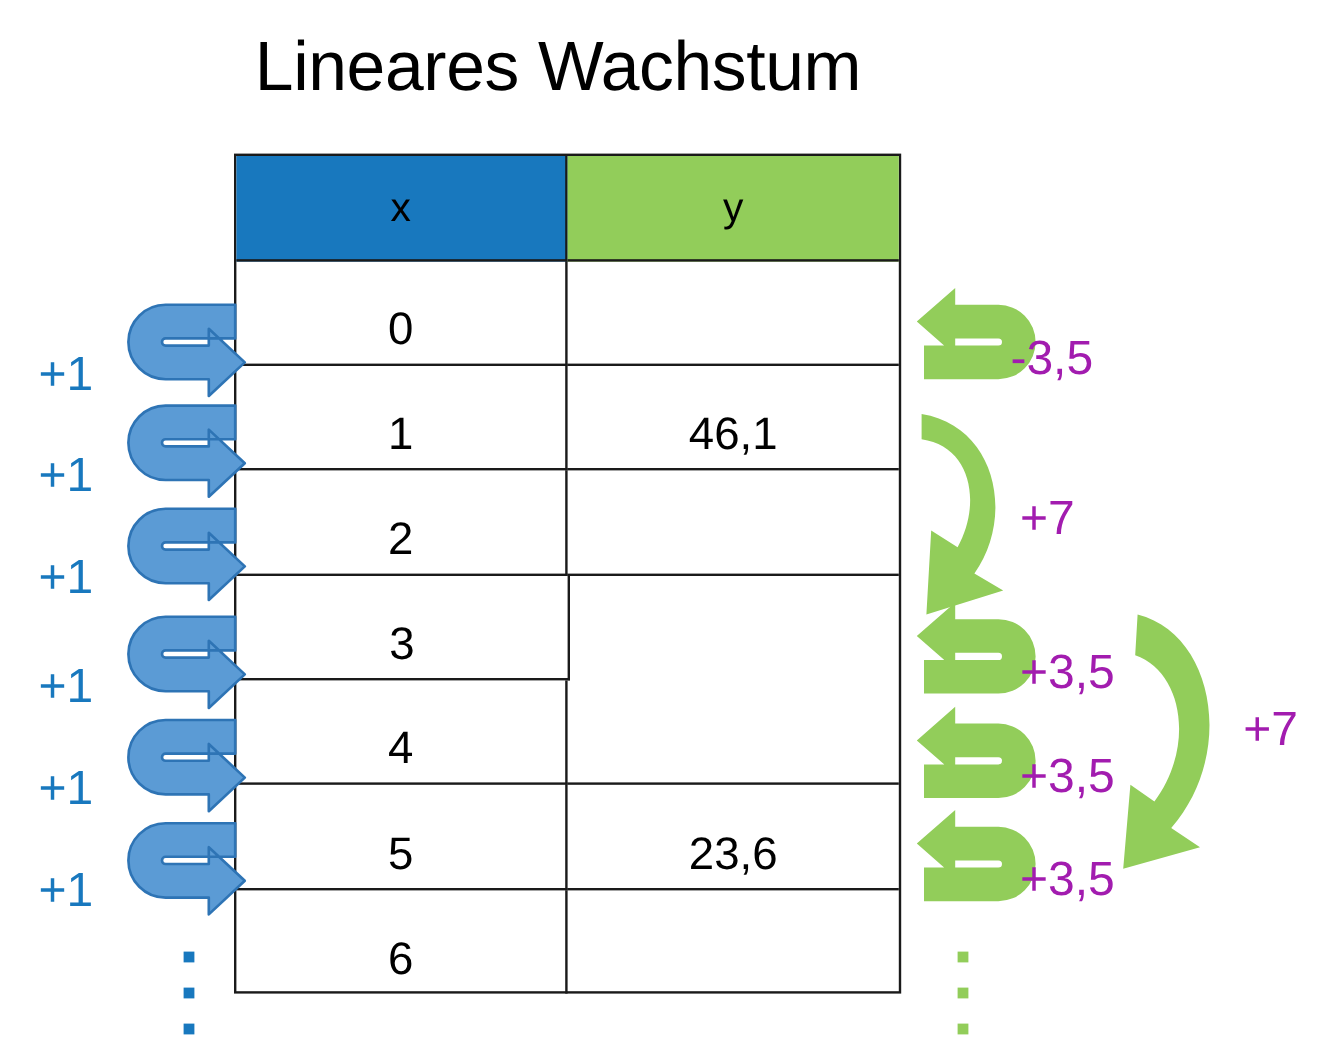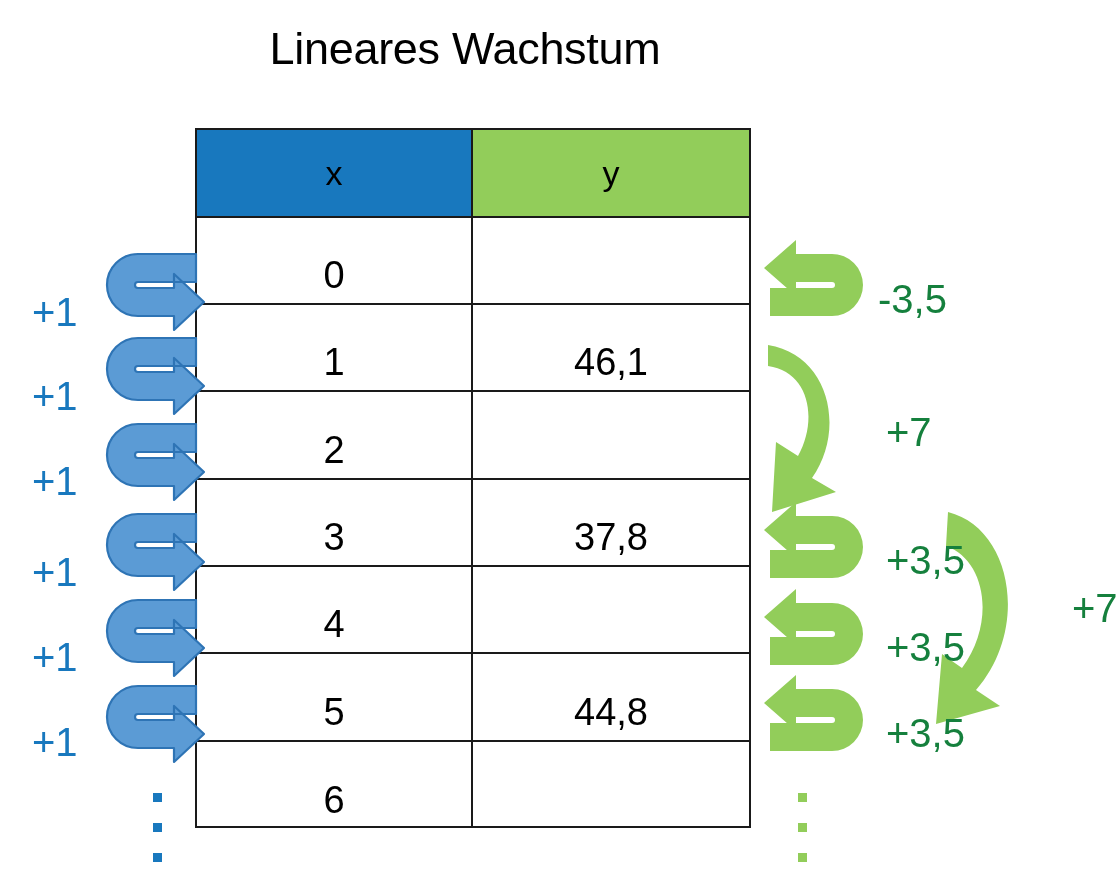--- a/index.html
+++ b/index.html
@@ -18,21 +18,21 @@
     overflow: hidden;
   }
 
   
   .title {
     position: absolute;
     left: 0;
     top: 24px;
     width: 930px;
     text-align: center;
-    font-size: 45px;
+    font-size: 58px;
     line-height: 1.1;
     color: #000000;
     font-weight: 400;
     letter-spacing: -0.3px;
   }
 
   
   .table {
     position: absolute;
     left: 195px;
@@ -72,21 +72,21 @@
   .body-row.last .tcell { border-bottom: none; }
 
   
   .lbl {
     position: absolute;
     font-size: 40px;
     line-height: 1;
     white-space: nowrap;
   }
   .lbl.blue { color: #1878BE; }
-  .lbl.green { color: #15803d; margin-left: 36px; }
+  .lbl.green { color: #a21caf; }
 
   
   .arrowlayer {
     position: absolute;
     left: 0; top: 0;
     width: 1116px;
     height: 882px;
     pointer-events: none;
   }
 
@@ -124,29 +124,28 @@
     <div class="trow body-row" style="top:175px;height:87px;">
       <div class="tcell cx">1</div>
       <div class="tcell cy">46,1</div>
     </div>
     <div class="trow body-row" style="top:262px;height:88px;">
       <div class="tcell cx">2</div>
       <div class="tcell cy"></div>
     </div>
     <div class="trow body-row" style="top:350px;height:87px;">
       <div class="tcell cx">3</div>
-      <div class="tcell cy">37,8</div>
     </div>
     <div class="trow body-row" style="top:437px;height:87px;">
       <div class="tcell cx">4</div>
       <div class="tcell cy"></div>
     </div>
     <div class="trow body-row" style="top:524px;height:88px;">
       <div class="tcell cx">5</div>
-      <div class="tcell cy">44,8</div>
+      <div class="tcell cy">23,6</div>
     </div>
     <div class="trow body-row last" style="top:612px;height:86px;">
       <div class="tcell cx">6</div>
       <div class="tcell cy"></div>
     </div>
   </div>
 
   <svg class="arrowlayer" viewBox="0 0 1116 882">
     <defs>
 

